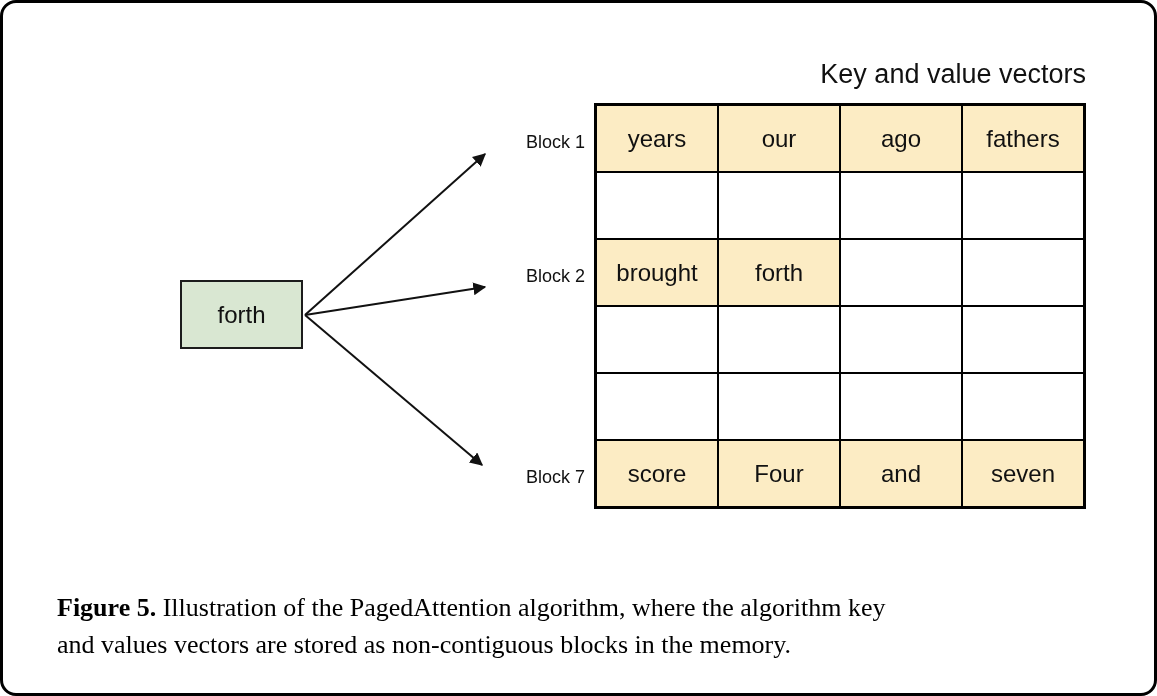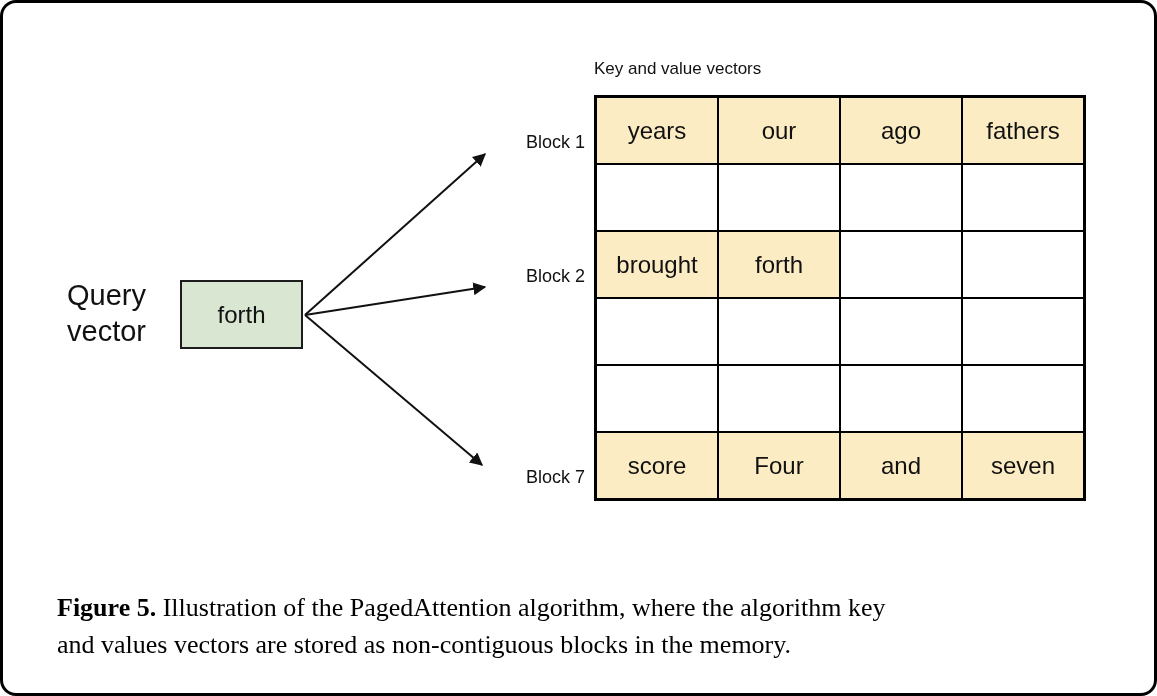--- a/index.html
+++ b/index.html
@@ -21,22 +21,22 @@
     position: absolute; inset: 0;
     width: 1157px; height: 696px;
     background: var(--background);
     border: 3px solid var(--border);
     border-radius: 16px;
     overflow: hidden;
   }
   .kv-title {
     position: absolute;
     left: 591px; top: 56px; width: 492px;
-    text-align: left;
-    font-size: 17px;
+    text-align: right;
+    font-size: 27px;
     color: var(--text);
   }
   .arrows-svg {
     position: absolute; left: 0; top: 0;
     width: 1157px; height: 696px;
     pointer-events: none;
   }
   .query-label {
     position: absolute;
     left: 64px; top: 274px;
@@ -60,21 +60,21 @@
     text-align: right;
     font-size: 18px;
     color: var(--text);
     white-space: nowrap;
   }
   .block-label.b1 { top: 129px; }
   .block-label.b2 { top: 263px; }
   .block-label.b0 { top: 464px; }
   .kv-table {
     position: absolute;
-    left: 591px; top: 92px;
+    left: 591px; top: 100px;
     display: grid;
     grid-template-columns: repeat(4, 122px);
     grid-auto-rows: 67px;
     border: 2px solid var(--border);
     background: var(--background);
   }
   .kv-cell {
     border: 1px solid var(--border);
     display: flex; align-items: center; justify-content: center;
     font-size: 24px;
@@ -103,24 +103,20 @@
     <defs>
       <marker id="arrowhead" viewBox="0 0 10 10" refX="9" refY="5" markerWidth="6.5" markerHeight="6.5" orient="auto-start-reverse">
         <path d="M0,0 L10,5 L0,10 z" fill="#111"></path>
       </marker>
     </defs>
     <line x1="302" y1="312" x2="482" y2="151" stroke="#111" stroke-width="2" marker-end="url(#arrowhead)"></line>
     <line x1="302" y1="312" x2="482" y2="284" stroke="#111" stroke-width="2" marker-end="url(#arrowhead)"></line>
     <line x1="302" y1="312" x2="479" y2="462" stroke="#111" stroke-width="2" marker-end="url(#arrowhead)"></line>
   </svg>
 
-  <div class="query-label">
-    <div>Query</div>
-    <div>vector</div>
-  </div>
 
   <div class="query-box">
     <span>forth</span>
   </div>
 
   <div class="block-label b1">Block 1</div>
   <div class="block-label b2">Block 2</div>
   <div class="block-label b0">Block 7</div>
 
   <div class="kv-table">

